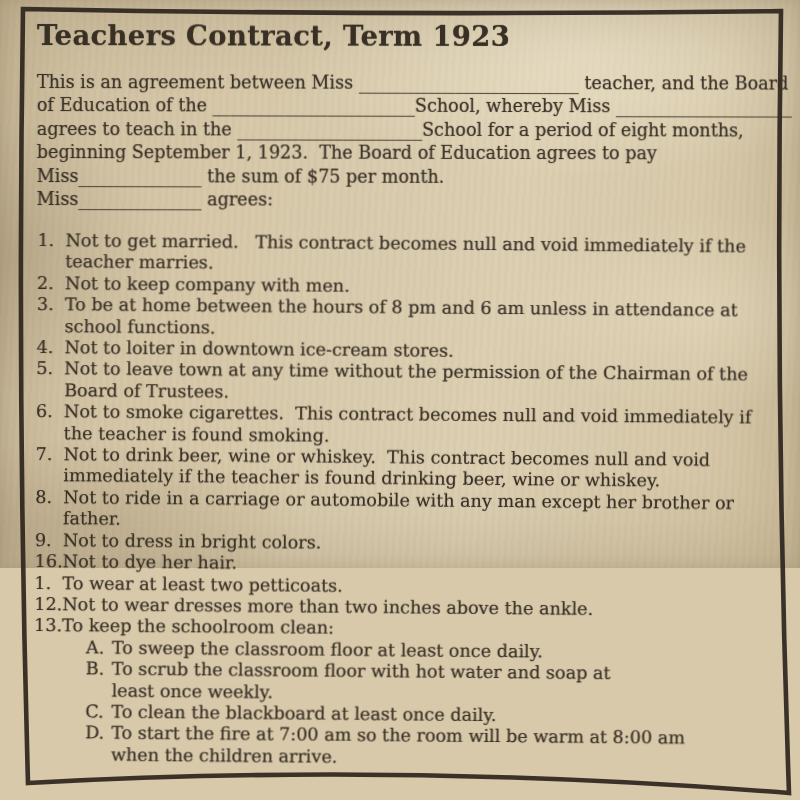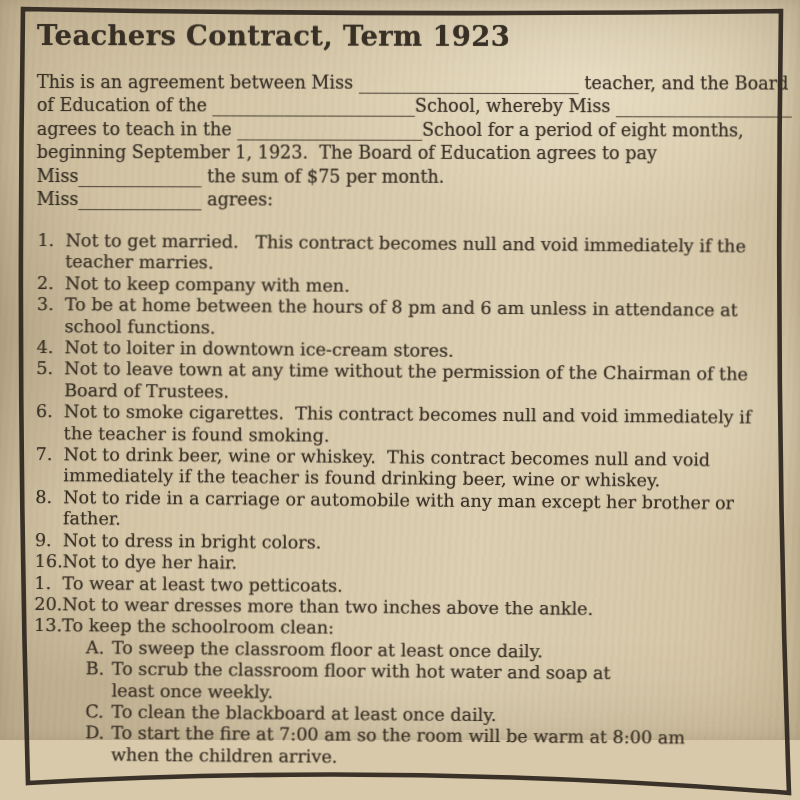--- a/index.html
+++ b/index.html
@@ -11,21 +11,21 @@
     margin: 0;
     padding: 0;
     width: 800px;
     height: 800px;
     overflow: hidden;
     background: var(--paper);
   }
   .photo {
     position: relative;
     width: 800px;
-    height: 740px;
+    height: 568px;
     font-family: "DejaVu Serif", "Liberation Serif", serif;
     color: var(--ink);
     background:
       radial-gradient(ellipse 55% 30% at 74% 10%, rgba(248, 240, 218, 0.45), rgba(248,240,218,0) 70%),
       radial-gradient(ellipse 40% 25% at 90% 55%, rgba(240, 231, 206, 0.35), rgba(240,231,206,0) 70%),
       radial-gradient(ellipse 35% 20% at 12% 92%, rgba(130, 110, 78, 0.22), rgba(130,110,78,0) 75%),
       radial-gradient(ellipse 30% 40% at 2% 45%, rgba(120, 103, 75, 0.20), rgba(120,103,75,0) 60%),
       repeating-linear-gradient(93deg, rgba(121, 101, 70, 0.035) 0 3px, rgba(0,0,0,0) 3px 7px),
       linear-gradient(100deg, #cdbe9e 0%, #d6c8a9 28%, #dccfb2 62%, #d2c3a2 100%);
     box-shadow:
@@ -155,21 +155,21 @@
   </div>
         <div class="item">
     <span class="num">16.</span>
     <span class="text">Not to dye her hair.</span>
   </div>
         <div class="item">
     <span class="num">1.</span>
     <span class="text">To wear at least two petticoats.</span>
   </div>
         <div class="item">
-    <span class="num">20.</span>
+    <span class="num">12.</span>
     <span class="text">Not to wear dresses more than two inches above the ankle.</span>
   </div>
         <div class="item">
     <span class="num">13.</span>
     <span class="text">To keep the schoolroom clean:</span>
   </div>
         <div class="item sub">
     <span class="num">A.</span>
     <span class="text">To sweep the classroom floor at least once daily.</span>
   </div>

